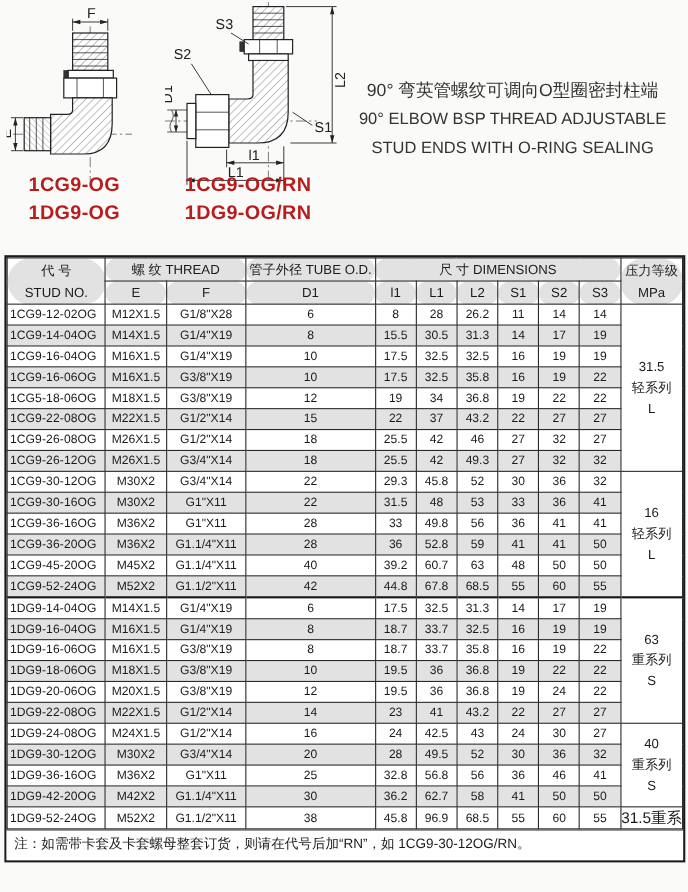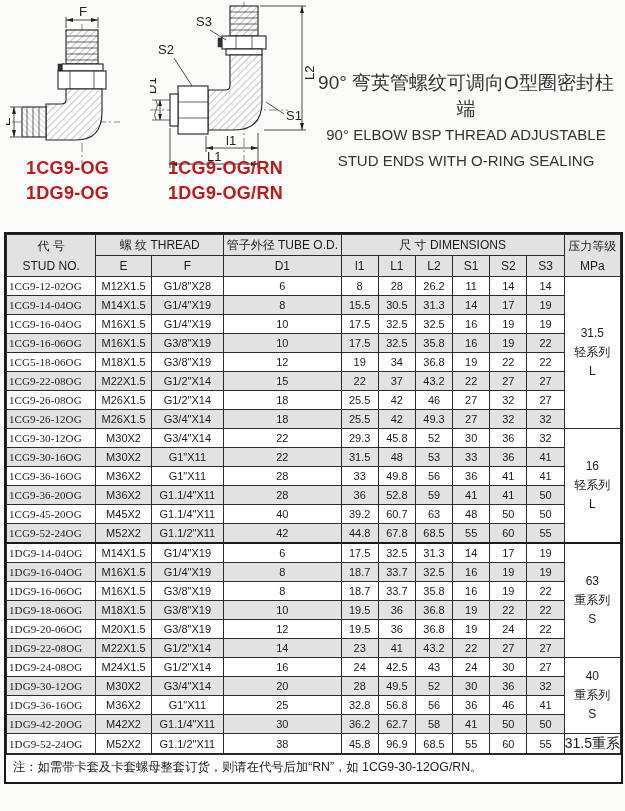--- a/index.html
+++ b/index.html
@@ -24,44 +24,44 @@
   .thin{stroke:#222;stroke-width:0.7;fill:none;}
   .cl{stroke:#555;stroke-width:0.7;fill:none;stroke-dasharray:9 3 2 3;}
   .dim{stroke:#222;stroke-width:0.8;fill:none;}
   .arr{fill:#222;stroke:none;}
   .oring{fill:#333;stroke:#222;stroke-width:0.5;}
 
   .titleblock{
     position:absolute;left:312px;top:70px;width:308px;
     text-align:center;font-size:15px;line-height:26px;color:#333;
   }
-  .titleblock .cn{font-size:19px;}
+  .titleblock .cn{font-size:16px;}
 
   .pn{position:absolute;font-size:18px;font-weight:700;line-height:25px;color:#b91c1c;letter-spacing:0.3px;}
   .pn-left{left:26px;top:156px;}
   .pn-right{left:168px;top:156px;}
 
   
   .tablewrap{
     position:absolute;left:4px;top:232px;width:615px;
     border:2px solid #1a1a1a;background:#fff;
   }
   table{border-collapse:collapse;table-layout:fixed;width:100%;}
   th,td{
     border:1px solid #2a2a2a;
     text-align:center;vertical-align:middle;
     font-weight:normal;
     padding:0;
     overflow:hidden;white-space:nowrap;
   }
-  thead th{background:#e2e2e2;height:20px;font-size:12px;}
+  thead th{background:#e2e2e2;height:20px;font-size:12px;border-radius:21px;}
   thead .two-line div{line-height:20px;}
   tbody td{height:18px;font-size:11px;background:#fff;}
   tbody tr.alt td{background:#e2e2e2;}
-  tbody td.partno{text-align:left;padding-left:2px;font-size:11px;letter-spacing:0.1px;font-family:Liberation Serif, serif;}
+  tbody td.partno{text-align:left;padding-left:2px;font-size:11px;letter-spacing:0.1px;}
   tbody td.mpa{background:#fff;font-size:12px;vertical-align:middle;}
   tbody td.mpa div{line-height:19px;}
   tbody td.mpa.small{font-size:14px;}
   tbody tr.split td{border-top:2px solid #1a1a1a;}
 
   .note{
     border-top:1px solid #2a2a2a;
     padding:4px 7px 6px 7px;
     font-size:12.3px;line-height:1.42;color:#1a1a1a;background:#fff;
     text-align:left;

